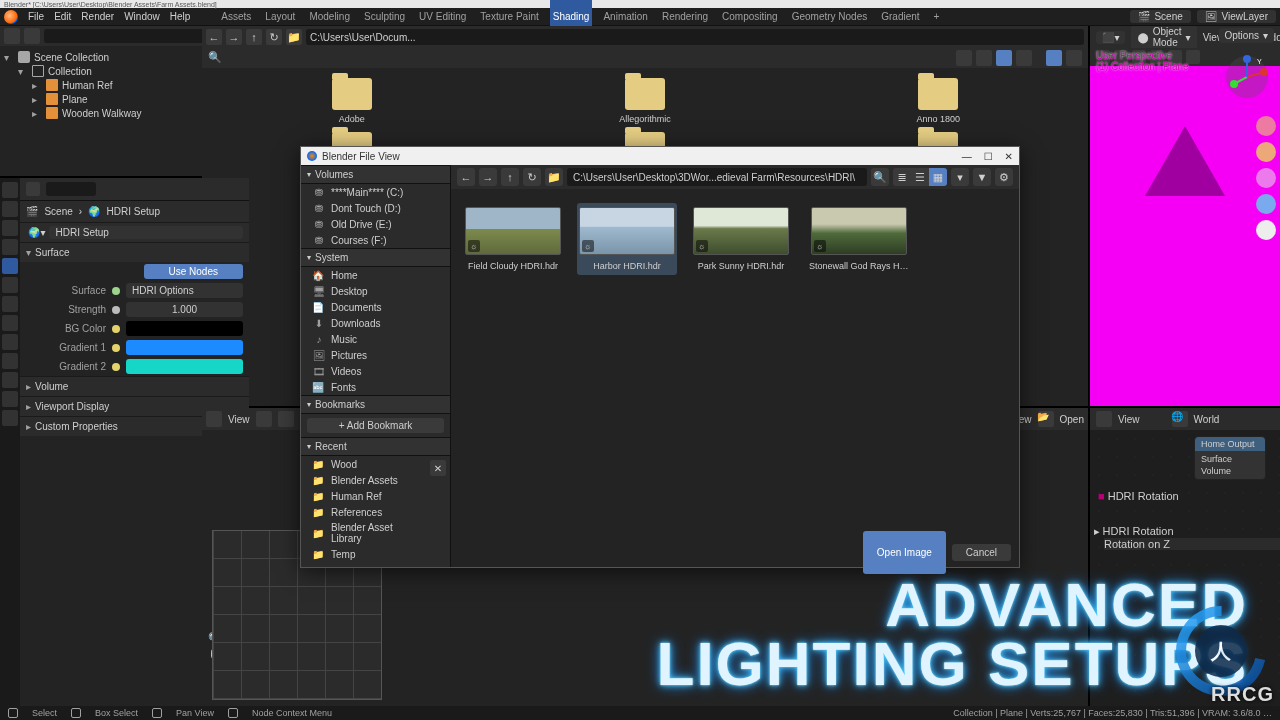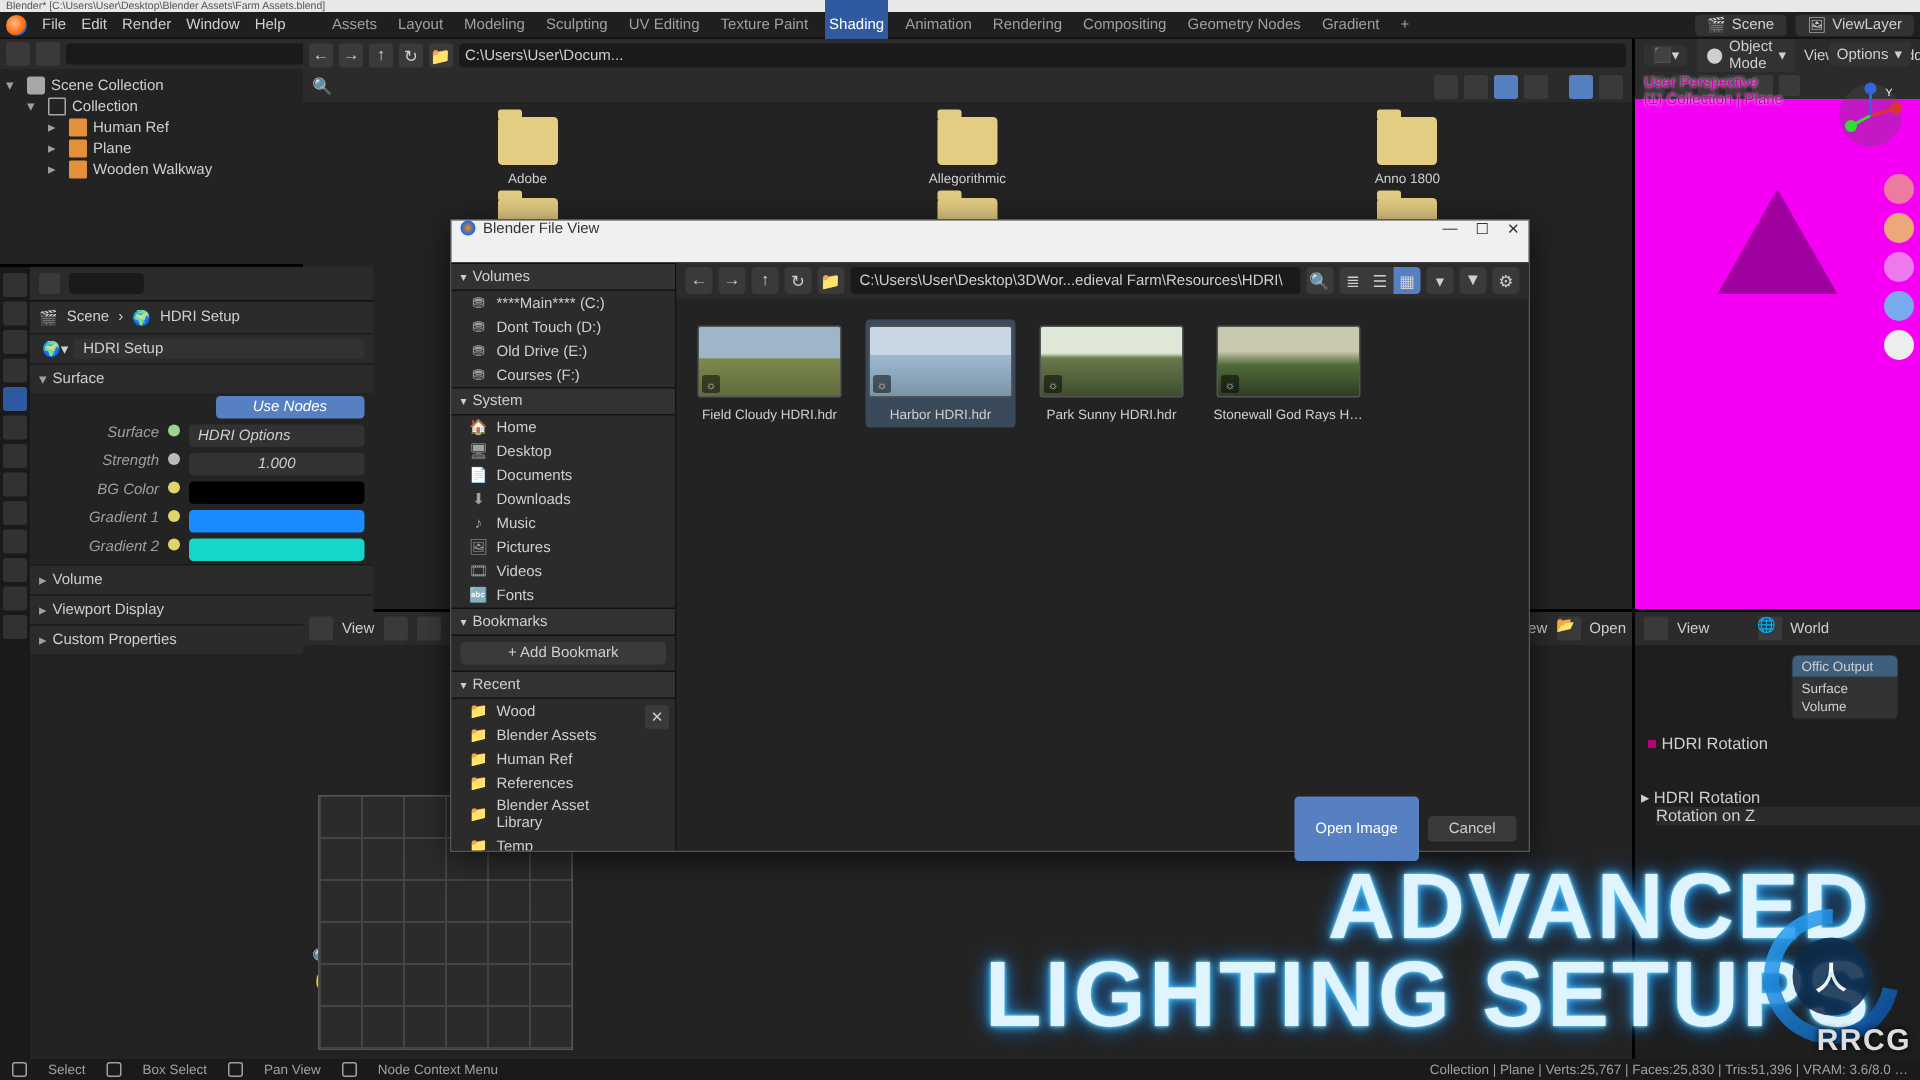--- a/index.html
+++ b/index.html
@@ -99,21 +99,21 @@
   #props{background:var(--bg1);position:relative;display:flex;}
   #ptabs{width:20px;background:var(--bg0);display:flex;flex-direction:column;gap:3px;padding:4px 2px;}
   #ptabs .pt{width:16px;height:16px;border-radius:2px;background:var(--bg3);}
   #ptabs .pt.active{background:var(--accent2);}
   #pbody{flex:1;overflow:hidden;}
   #pcrumb{height:22px;background:var(--bg2);display:flex;align-items:center;padding:0 6px;gap:6px;font-size:10px;}
   #pcrumb input{background:var(--bg0);border:none;height:14px;border-radius:3px;width:50px;}
   #pcrumb .sq{width:14px;height:14px;background:var(--bg4);border-radius:2px;}
   .prow{height:20px;background:var(--bg2);border-top:1px solid var(--bg0);display:flex;align-items:center;padding:0 6px;gap:4px;font-size:10px;}
   .prow .tri{color:var(--txt2);}
-  .pfield{display:flex;padding:2px 6px 2px 30px;gap:6px;font-size:10px;font-style:italic;}
+  .pfield{display:flex;align-items:center;padding:2px 6px 2px 30px;gap:6px;font-size:10px;}
   .pfield .lab{width:56px;text-align:right;color:var(--txt2);}
   .pfield .dot{width:8px;height:8px;border-radius:4px;}
   .pfield .val{flex:1;background:var(--bg3);border-radius:3px;padding:1px 6px;height:15px;display:flex;align-items:center;}
   .pfield .val.center{justify-content:center;}
   .pfield .bluebar{flex:1;height:15px;border-radius:3px;}
 
   
   #bl{background:var(--bg1);}
   #bl-head{height:22px;background:var(--bg2);display:flex;align-items:center;padding:0 4px;gap:6px;font-size:10px;}
   #bl-head .sq{width:16px;height:16px;background:var(--bg4);border-radius:2px;}
@@ -128,21 +128,21 @@
   .node .nh{background:#3f5f7f;padding:2px 6px;border-radius:4px 4px 0 0;font-size:9px;}
   .node .nb{padding:3px 6px;display:flex;flex-direction:column;gap:2px;}
 
   
   #status{position:absolute;left:0;right:0;bottom:0;height:14px;background:var(--bg0);display:flex;align-items:center;padding:0 8px;gap:14px;font-size:9px;color:var(--txt2);}
   #status .sicon{width:10px;height:10px;border:1px solid var(--txt2);border-radius:2px;}
   #status .right{margin-left:auto;}
 
   
   #dlg{position:absolute;top:146px;left:300px;width:720px;height:422px;background:var(--bg2);border:1px solid #555;box-shadow:0 4px 20px rgba(0,0,0,.6);display:flex;flex-direction:column;}
-  #dlg-title{height:28px;background:#f0f0f0;color:#333;font-size:10px;display:flex;padding:0 6px;}
+  #dlg-title{height:18px;background:#f0f0f0;color:#333;font-size:10px;display:flex;align-items:center;padding:0 6px;}
   #dlg-title .r{margin-left:auto;display:flex;gap:12px;}
   #dlg-body{flex:1;display:flex;min-height:0;}
   #dlg-side{width:150px;background:var(--bg2);border-right:1px solid #111;overflow:hidden;font-size:10px;display:flex;flex-direction:column;}
   .dsec{padding:3px 6px;background:var(--bg3);border-top:1px solid #111;border-bottom:1px solid #111;display:flex;align-items:center;gap:4px;}
   .dsec .tri{font-size:8px;}
   .ditem{padding:2px 6px 2px 12px;display:flex;align-items:center;gap:6px;color:var(--txt);}
   .ditem .di{width:12px;height:12px;display:inline-flex;align-items:center;justify-content:center;font-size:10px;color:var(--txt2);}
   .addbm{margin:4px 6px;background:var(--bg4);border-radius:3px;text-align:center;padding:2px 0;font-size:10px;color:var(--txt);}
   .dxbtn{width:16px;height:16px;background:var(--bg4);border-radius:2px;margin:4px;display:flex;align-items:center;justify-content:center;}
   #dlg-main{flex:1;display:flex;flex-direction:column;background:var(--bg1);}
@@ -481,21 +481,21 @@
     </div>
     <div id="ne-body">
       <div style="position:absolute;left:8px;top:60px;right:auto;">
         <div class="drvrow sel" style="width:180px;"><span style="color:#b07;">■ </span><span>HDRI Rotation</span></div>
       </div>
       <div style="position:absolute;left:0px;top:95px;">
         <div class="drvrow" style="width:190px;margin-left:4px;">▸ <span>HDRI Rotation</span></div>
         <div class="drvrow" style="width:180px;margin-left:14px;background:#2b2b2b;"><span>Rotation on Z</span></div>
       </div>
       <div class="node" style="right:14px;top:6px;width:72px;">
-        <div class="nh">Offic Output</div>
+        <div class="nh">Home Output</div>
         <div class="nb">
           <span>Surface</span>
           <span>Volume</span>
         </div>
       </div>
 
     </div>
   </div>
 </div>
 

